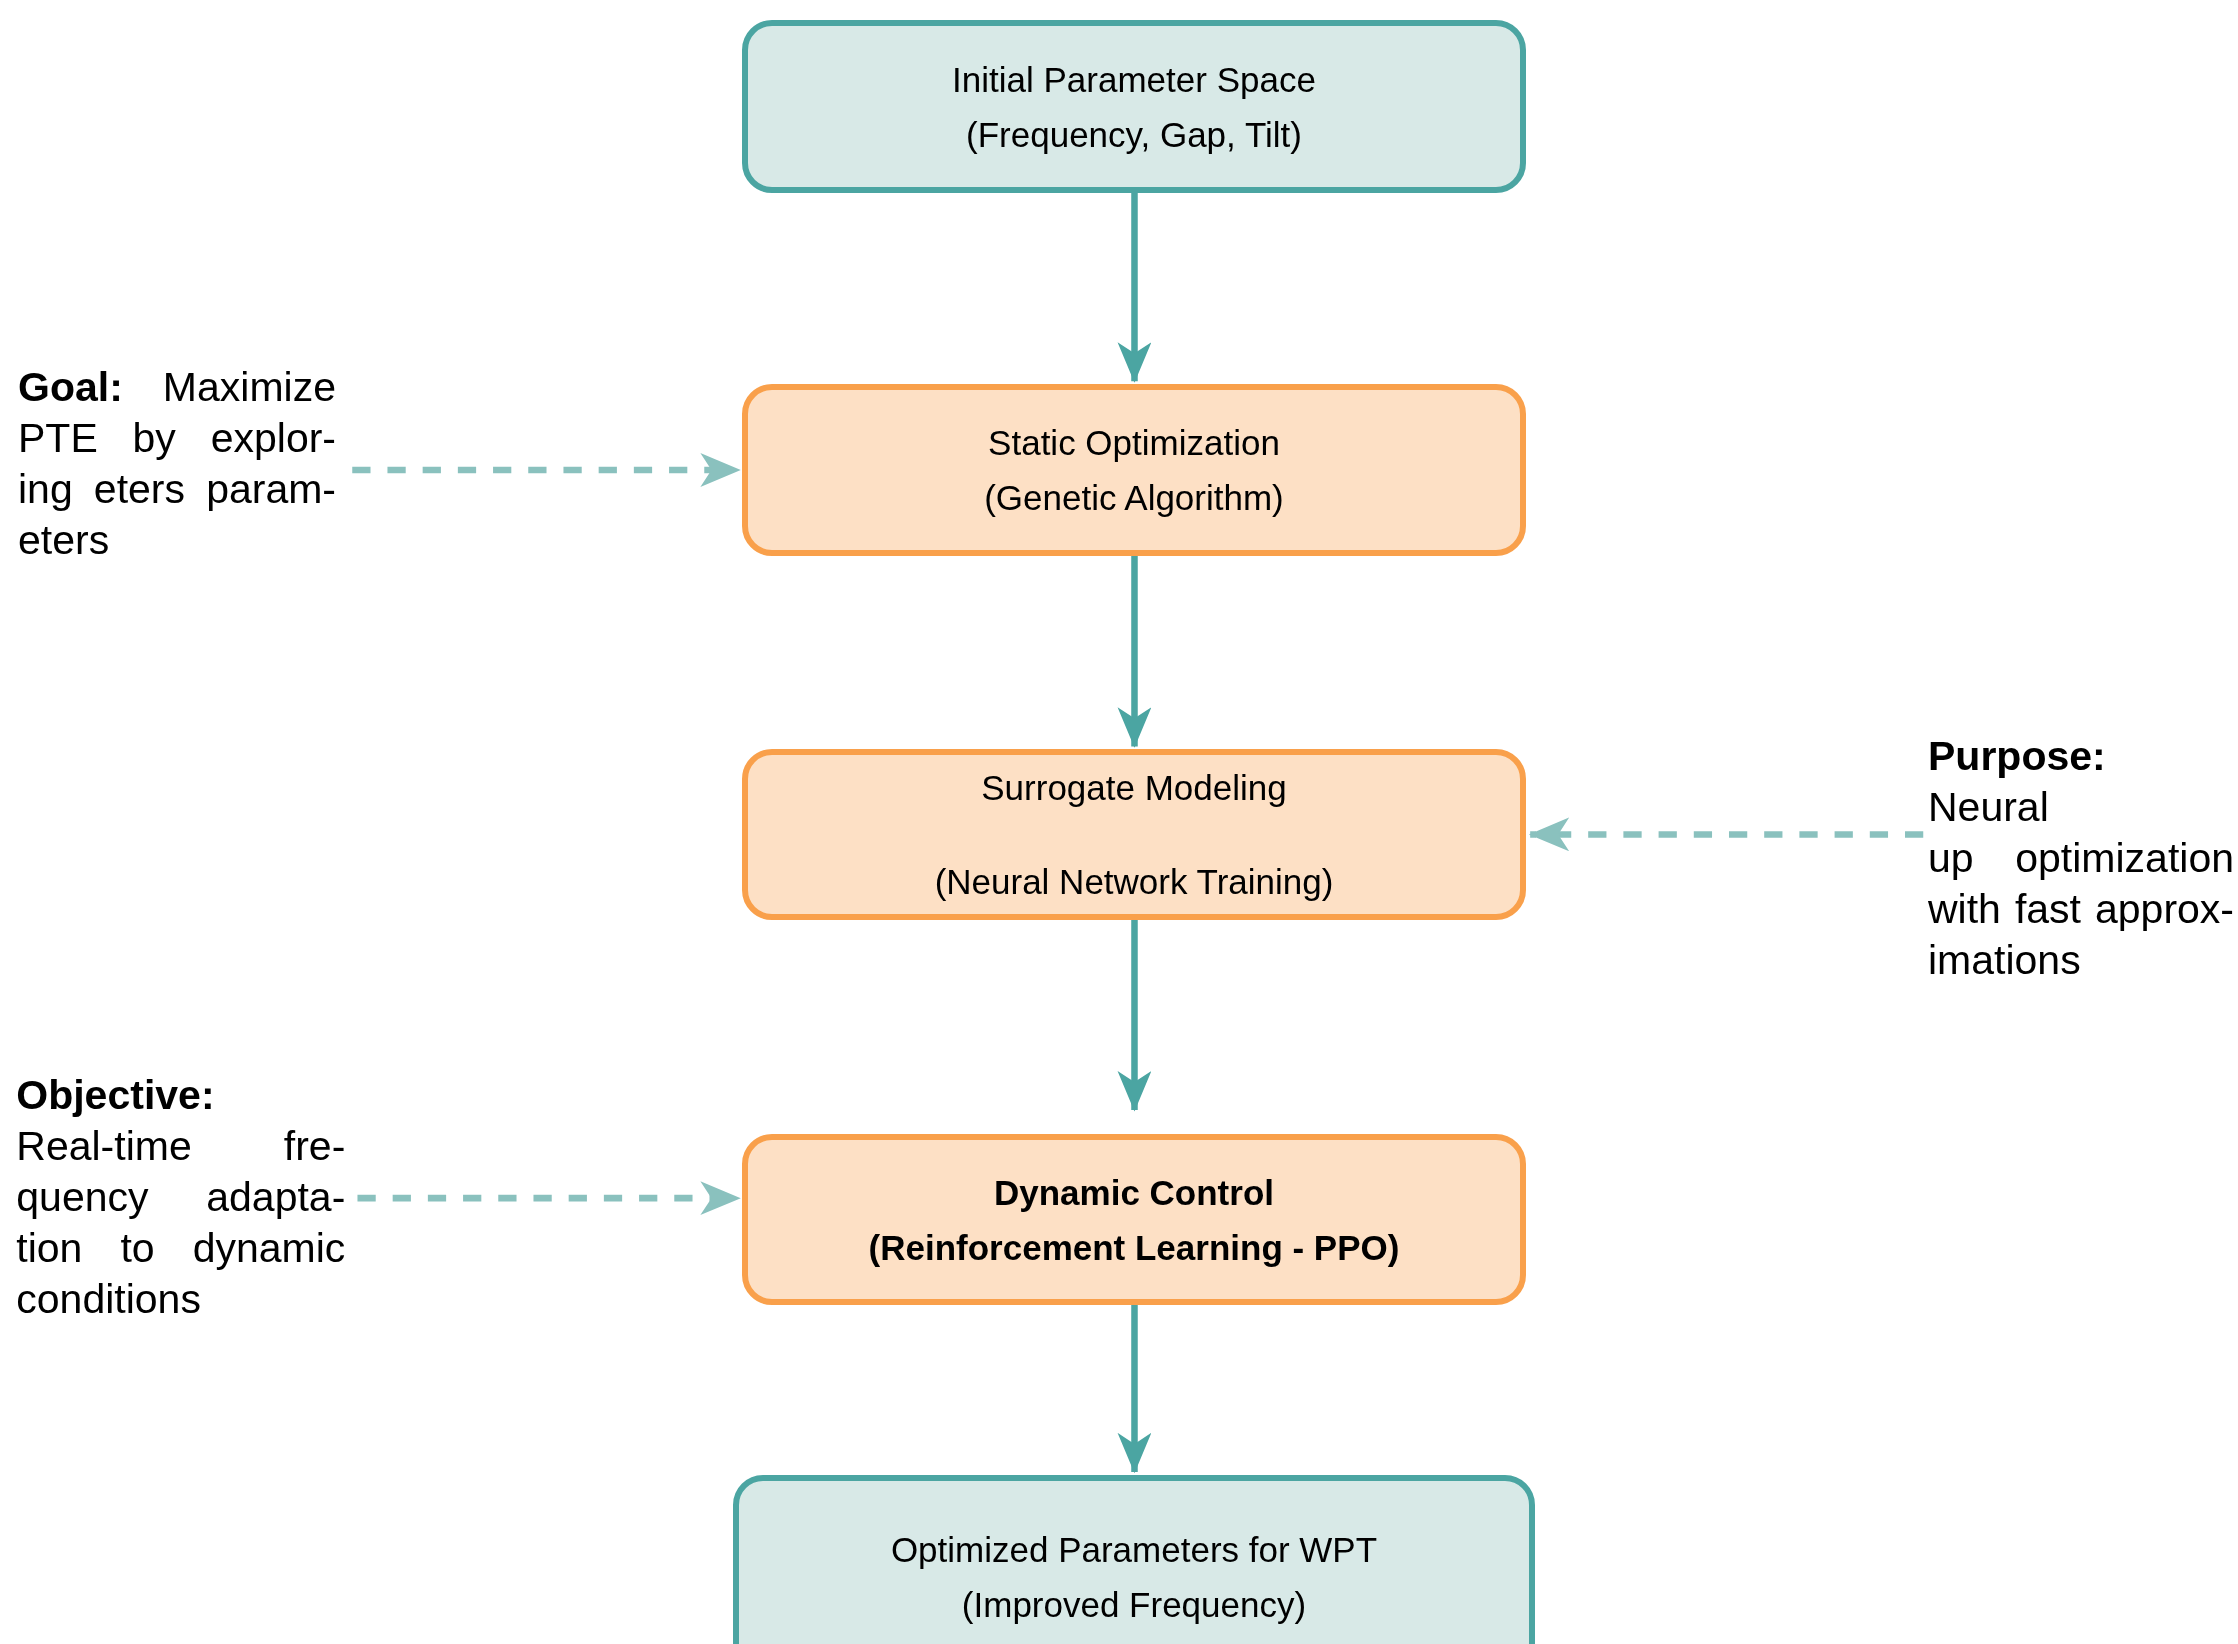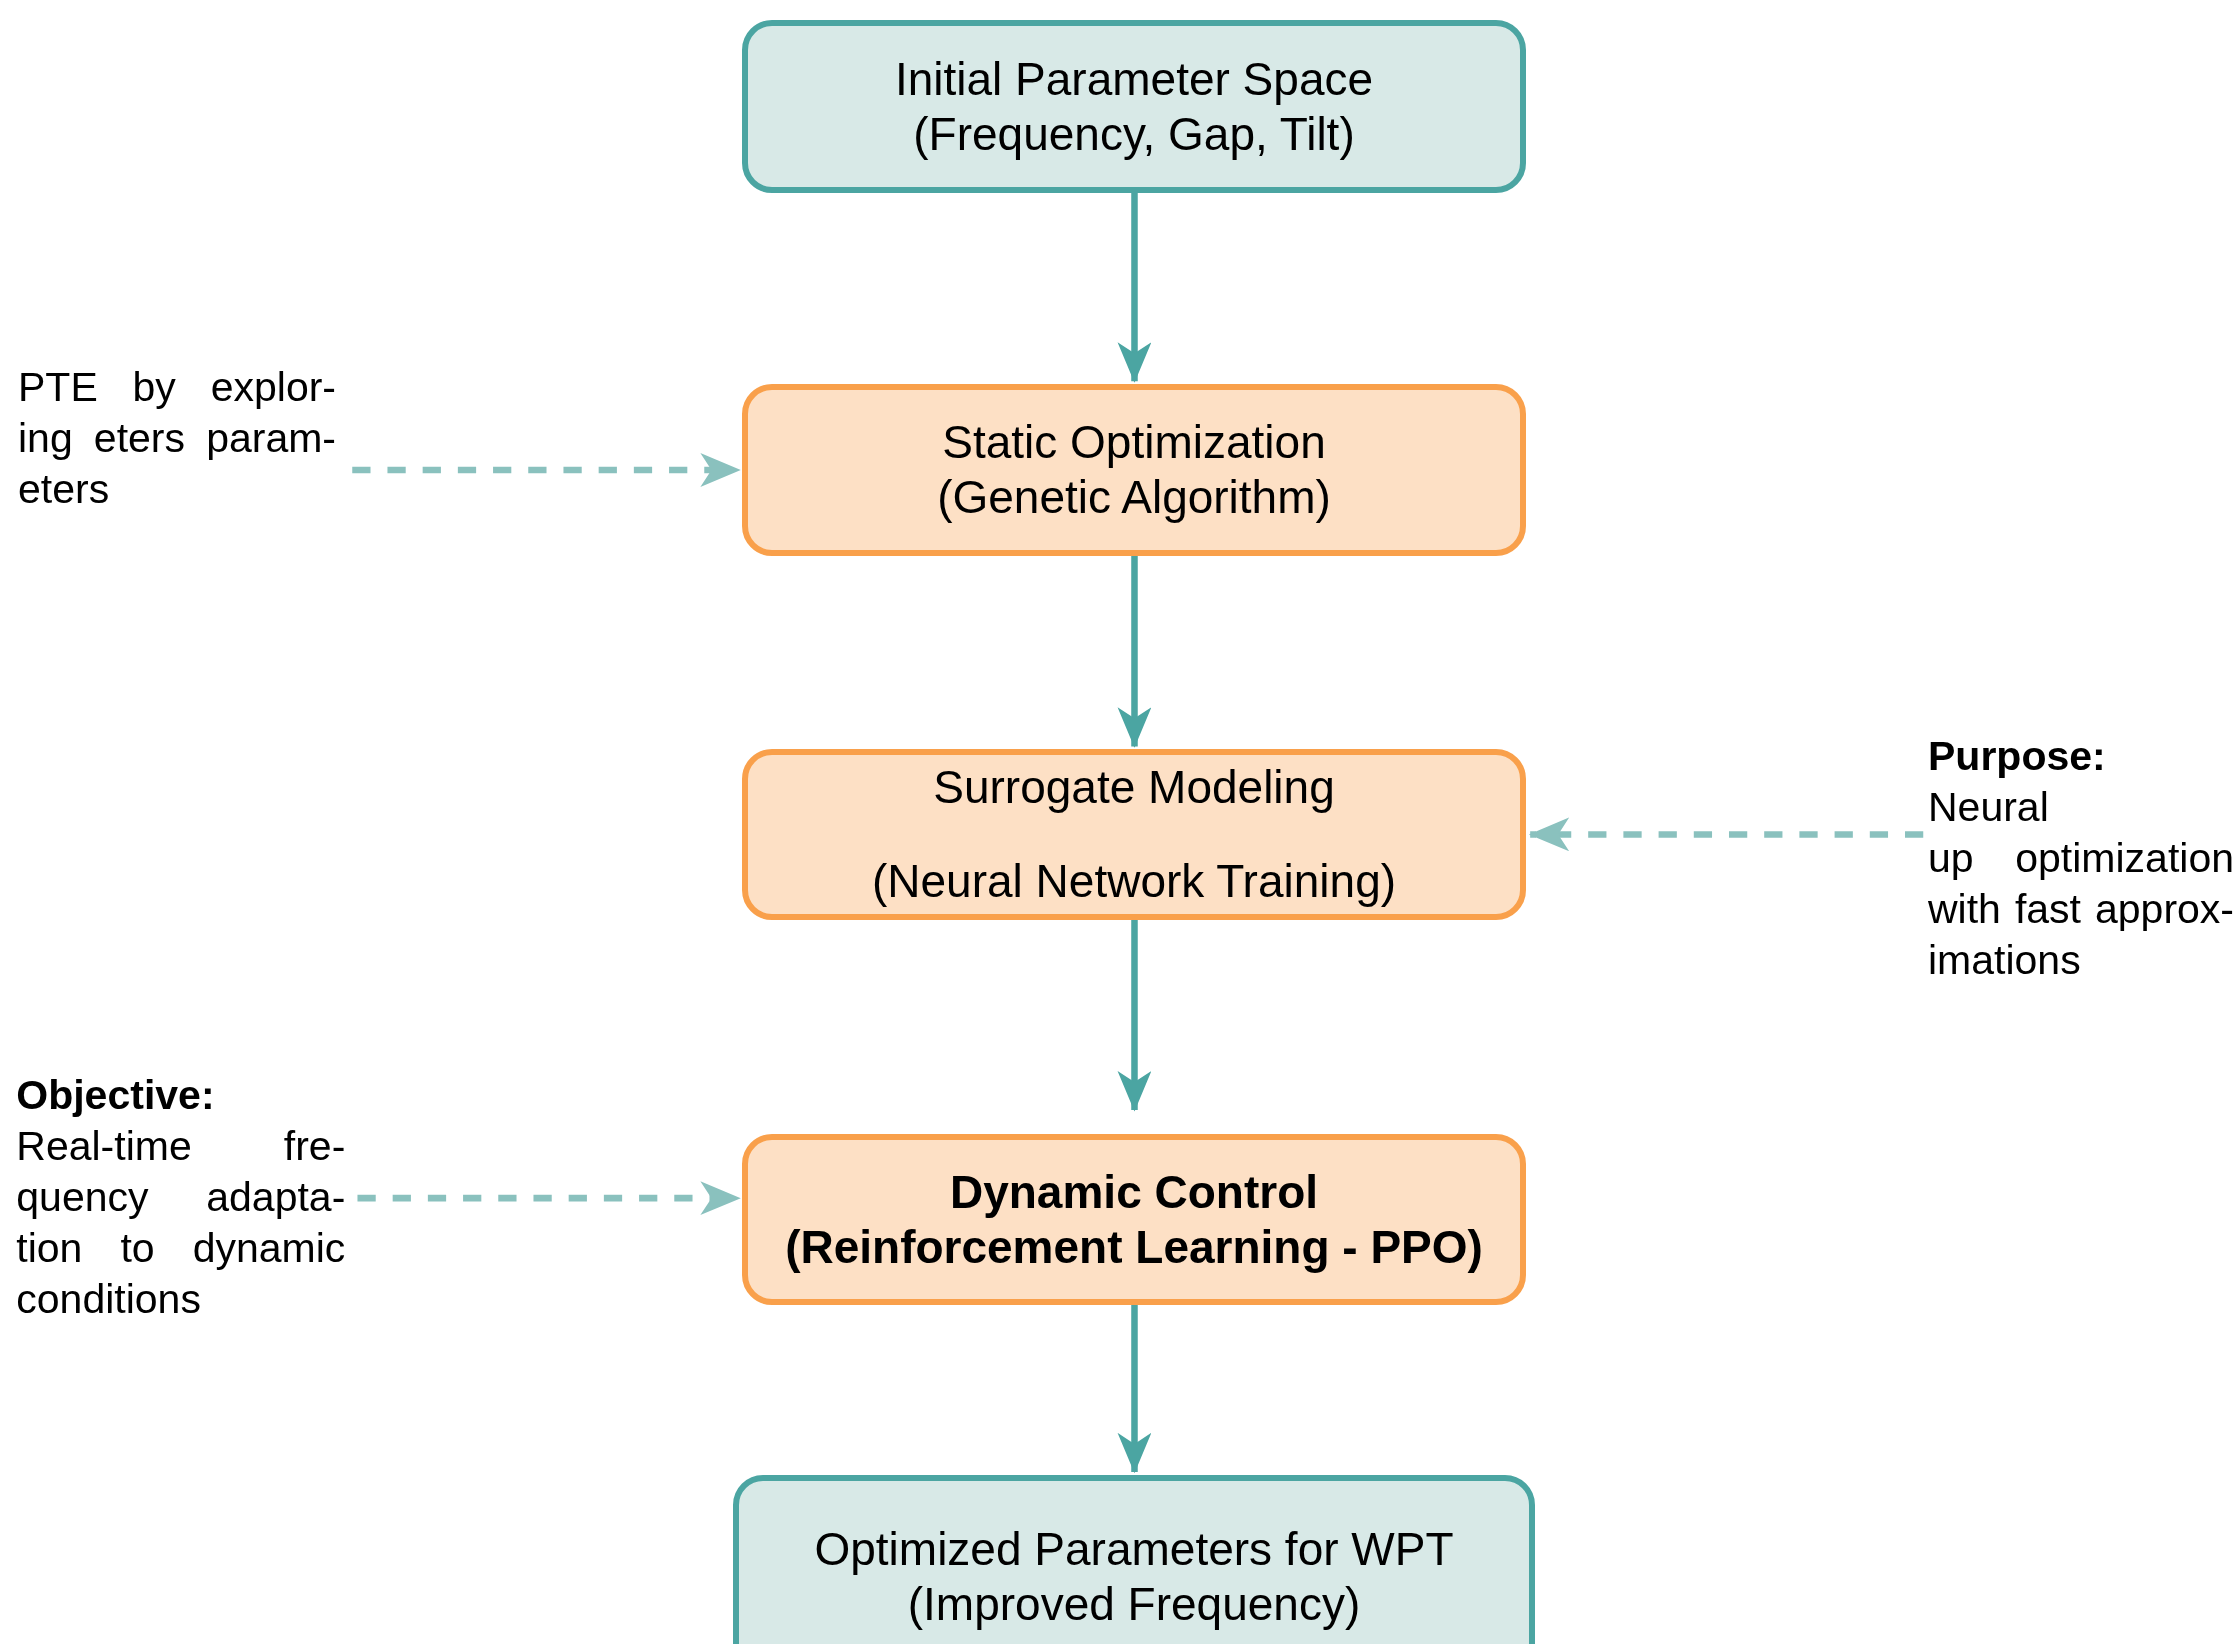--- a/index.html
+++ b/index.html
@@ -34,21 +34,21 @@
   .node {
     position: absolute;
     box-sizing: border-box;
     border: 6.5px solid;
     border-radius: 30px;
     display: flex;
     flex-direction: column;
     align-items: center;
     justify-content: center;
     text-align: center;
-    font-size: 46px;
+    font-size: 35px;
     line-height: 55px;
     white-space: nowrap;
   }
   .node.teal {
     border-color: var(--teal-border, #4ba5a2);
     background: var(--teal-fill, #d8e9e7);
   }
   .node.orange {
     border-color: var(--orange-border, #f9a04b);
     background: var(--orange-fill, #fde0c5);
@@ -113,20 +113,21 @@
     <div>Dynamic Control</div>
     <div>(Reinforcement Learning - PPO)</div>
   </div>
 
   <div class="node teal" style="left:733px; top:1475px; width:802px; height:203px;">
     <div>Optimized Parameters for WPT</div>
     <div>(Improved Frequency)</div>
   </div>
 
   <div class="annotation" style="left:18px; top:362px; width:318px;">
+    <div class="ann-line"><span class="b">Goal:</span> <span>Maximize</span></div>
     <div class="ann-line">PTE by explor-</div>
     <div class="ann-line">ing eters param-</div>
     <div class="ann-line last">eters</div>
   </div>
 
   <div class="annotation" style="left:1928px; top:731px; width:306px;">
     <div class="ann-line"><span class="b">Purpose:</span> <span>Neural</span></div>
     <div class="ann-line">up optimization</div>
     <div class="ann-line">with fast approx-</div>
     <div class="ann-line last">imations</div>

